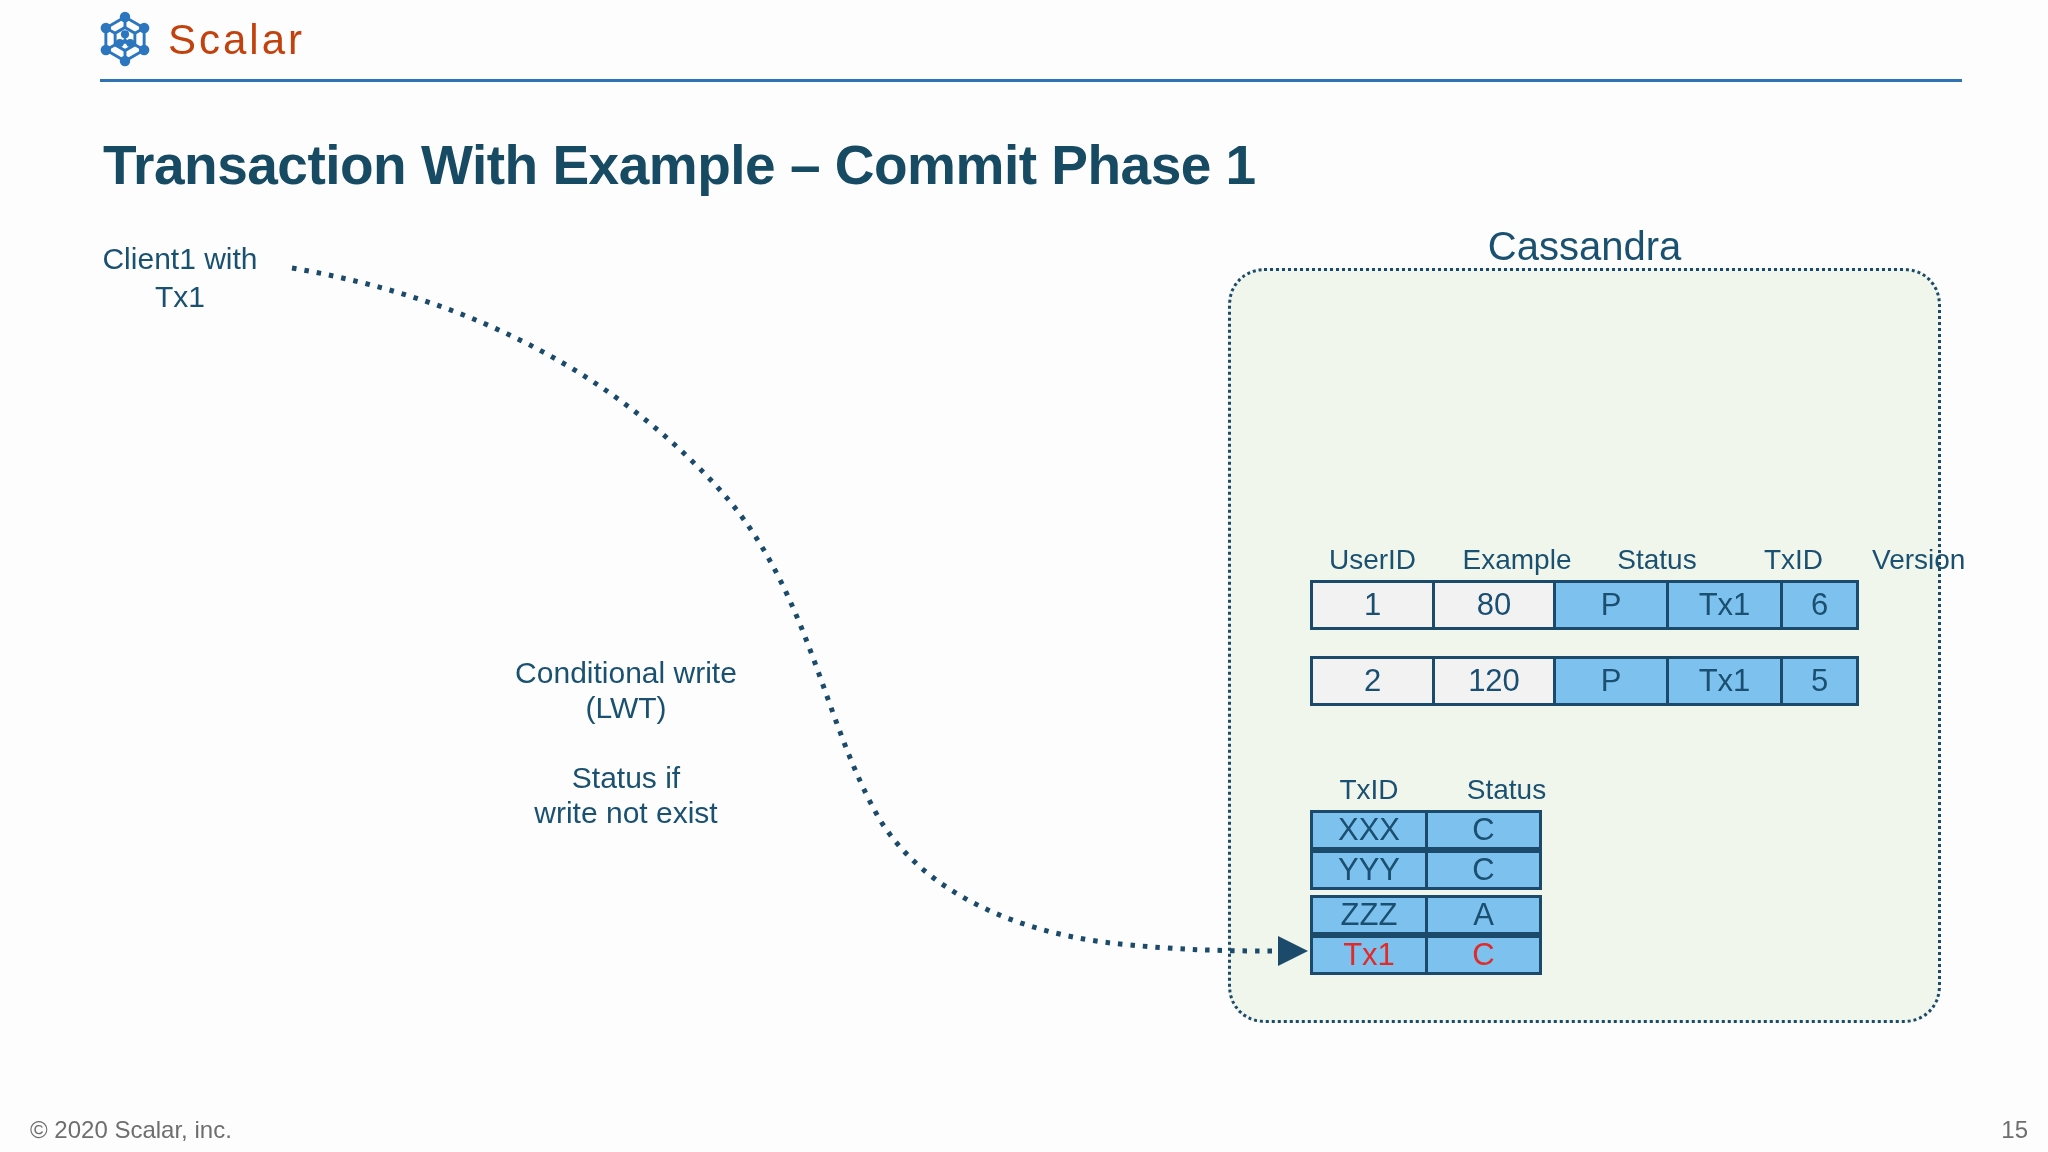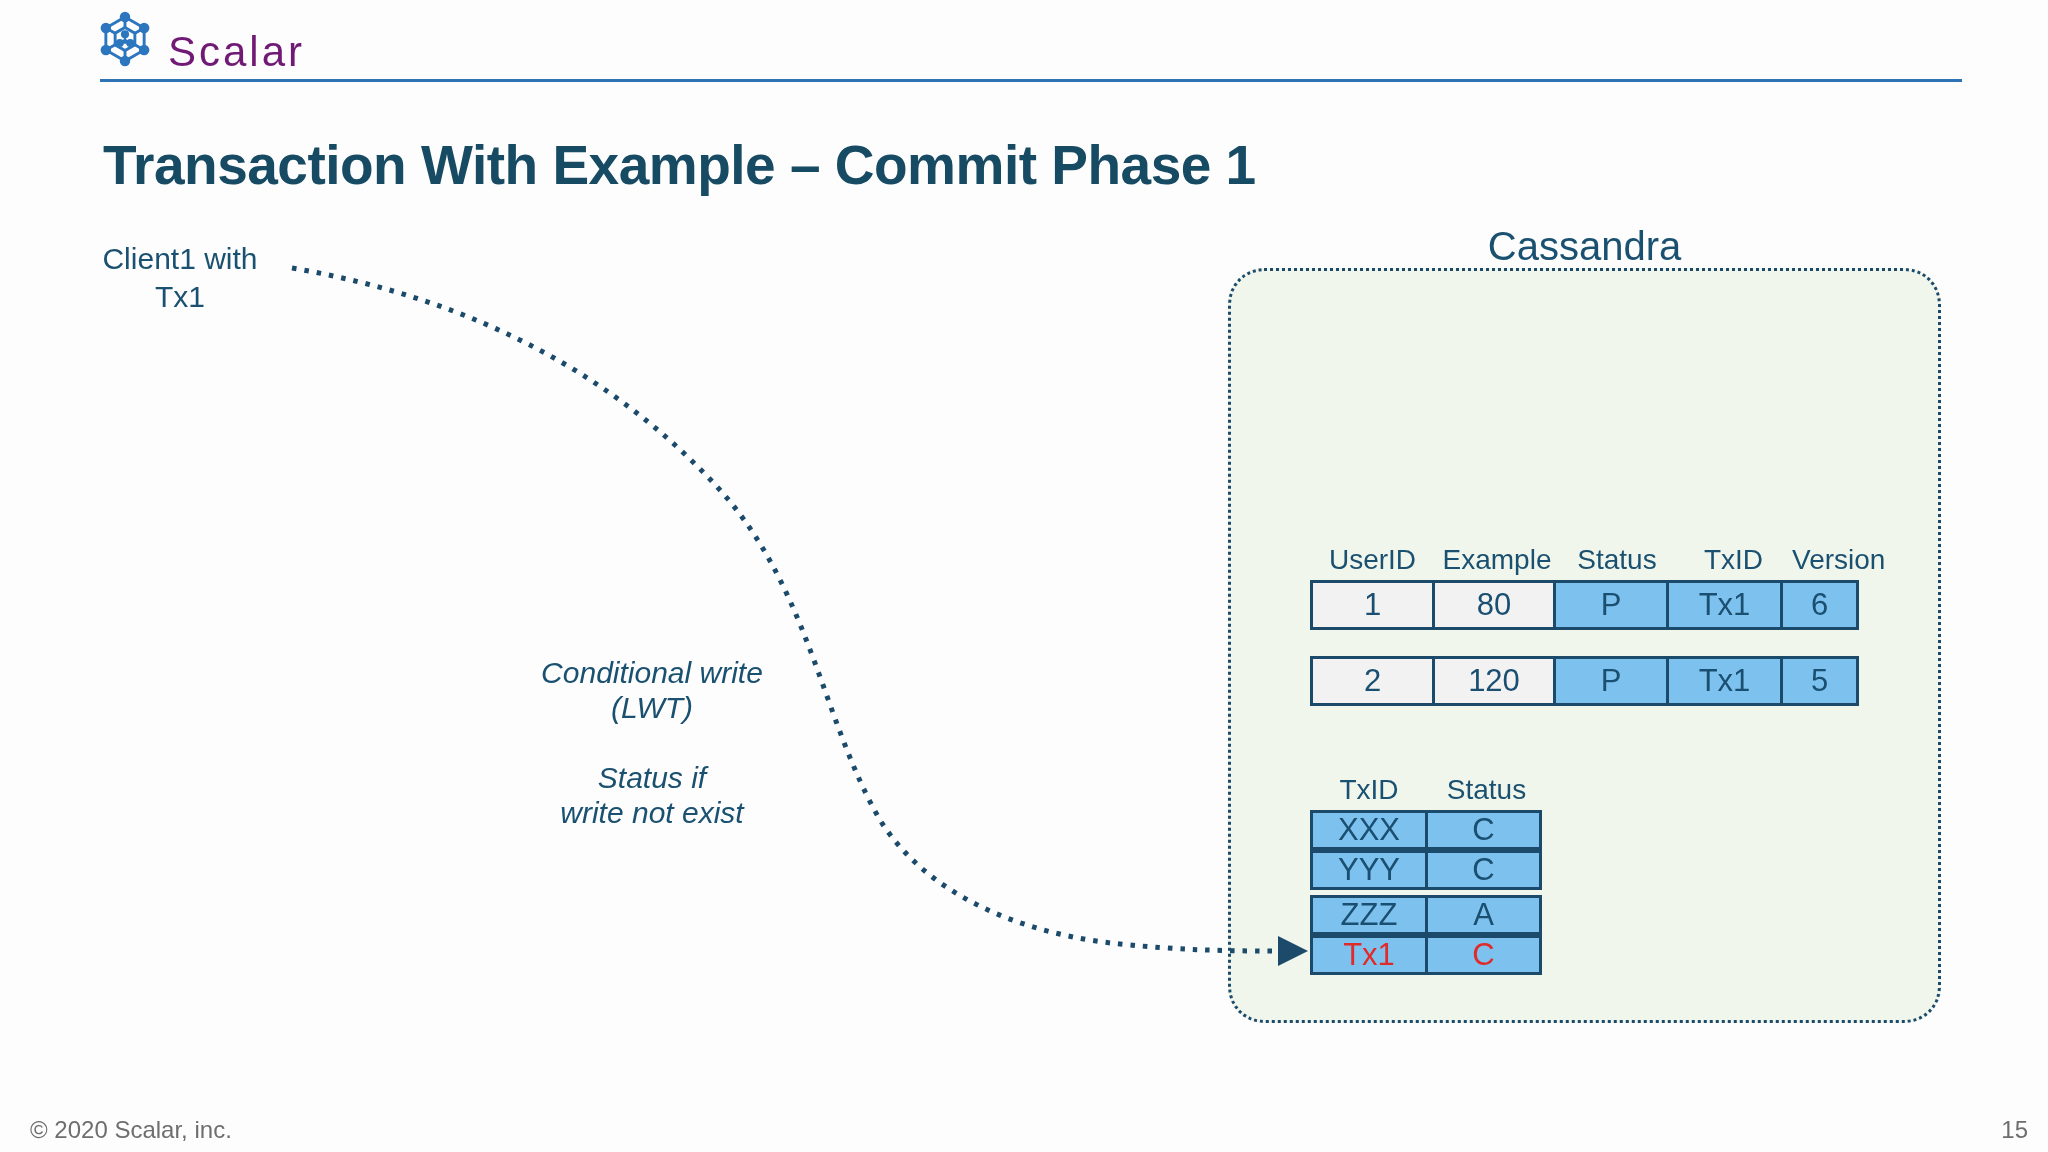--- a/index.html
+++ b/index.html
@@ -6,39 +6,39 @@
     --navy:#1b4a6b; --text-navy:#1b5170; --title:#174a63;
     --cell-blue:#7dc2ee; --cell-gray:#f2f2f2; --red:#e02b2b;
     --box-bg:#f1f6ec; --brand-blue:#2b76bf; --rule-blue:#2e74b5; --gray:#6e6e6e;
   }
   html,body{margin:0;padding:0;}
   body{font-family:"Liberation Sans",sans-serif;background:#ffffff;}
   #slide{position:relative;width:2048px;height:1152px;background:#fdfdfd;overflow:hidden;}
 
   
   #logo-icon{position:absolute;left:96px;top:10px;width:58px;height:58px;}
-  #brand{position:absolute;left:168px;top:16px;font-size:42px;letter-spacing:3px;color:#701a75;font-weight:400;margin-top:12px;}
+  #brand{position:absolute;left:168px;top:16px;font-size:42px;letter-spacing:3px;color:#c2410c;font-weight:400;}
   #rule{position:absolute;left:100px;top:79px;width:1862px;height:3px;background:var(--rule-blue);}
   #title{position:absolute;left:103px;top:96px;font-size:55px;font-weight:bold;color:var(--title);letter-spacing:-0.5px;}
 
   
   #client-label{position:absolute;left:55px;top:240px;width:250px;text-align:center;font-size:30px;line-height:38px;color:var(--text-navy);}
-  #conditional-note{position:absolute;left:452px;top:655px;width:400px;text-align:center;font-size:30px;line-height:35px;color:var(--text-navy);font-style:italic;}
+  #conditional-note{position:absolute;left:426px;top:655px;width:400px;text-align:center;font-size:30px;line-height:35px;color:var(--text-navy);}
   .note-line{min-height:35px;}
 
   
   #cassandra-label{position:absolute;left:1228px;top:224px;width:713px;text-align:center;font-size:40px;color:var(--text-navy);}
   #cassandra-box{position:absolute;left:1228px;top:268px;width:713px;height:755px;border:3px dotted var(--navy);border-radius:36px;background:var(--box-bg);box-sizing:border-box;z-index:1;}
 
   
   #arrow-overlay{position:absolute;left:0;top:0;width:2048px;height:1152px;z-index:5;pointer-events:none;}
 
   
   .tbl{position:absolute;z-index:6;}
-  .hdr-row{display:flex;}
+  .hdr-row{display:flex;gap:20px;}
   .hdr-cell{text-align:center;font-size:28px;color:var(--text-navy);}
   .trow{display:flex;}
   .cell{box-sizing:border-box;border:3px solid var(--navy);margin-left:-3px;
         display:flex;align-items:center;justify-content:center;
         font-size:31px;color:#1b4f72;}
   .cell:first-child{margin-left:0;}
   .cell.gray{background:var(--cell-gray);}
   .cell.blue{background:var(--cell-blue);}
   .cell.red{color:var(--red);}
 

